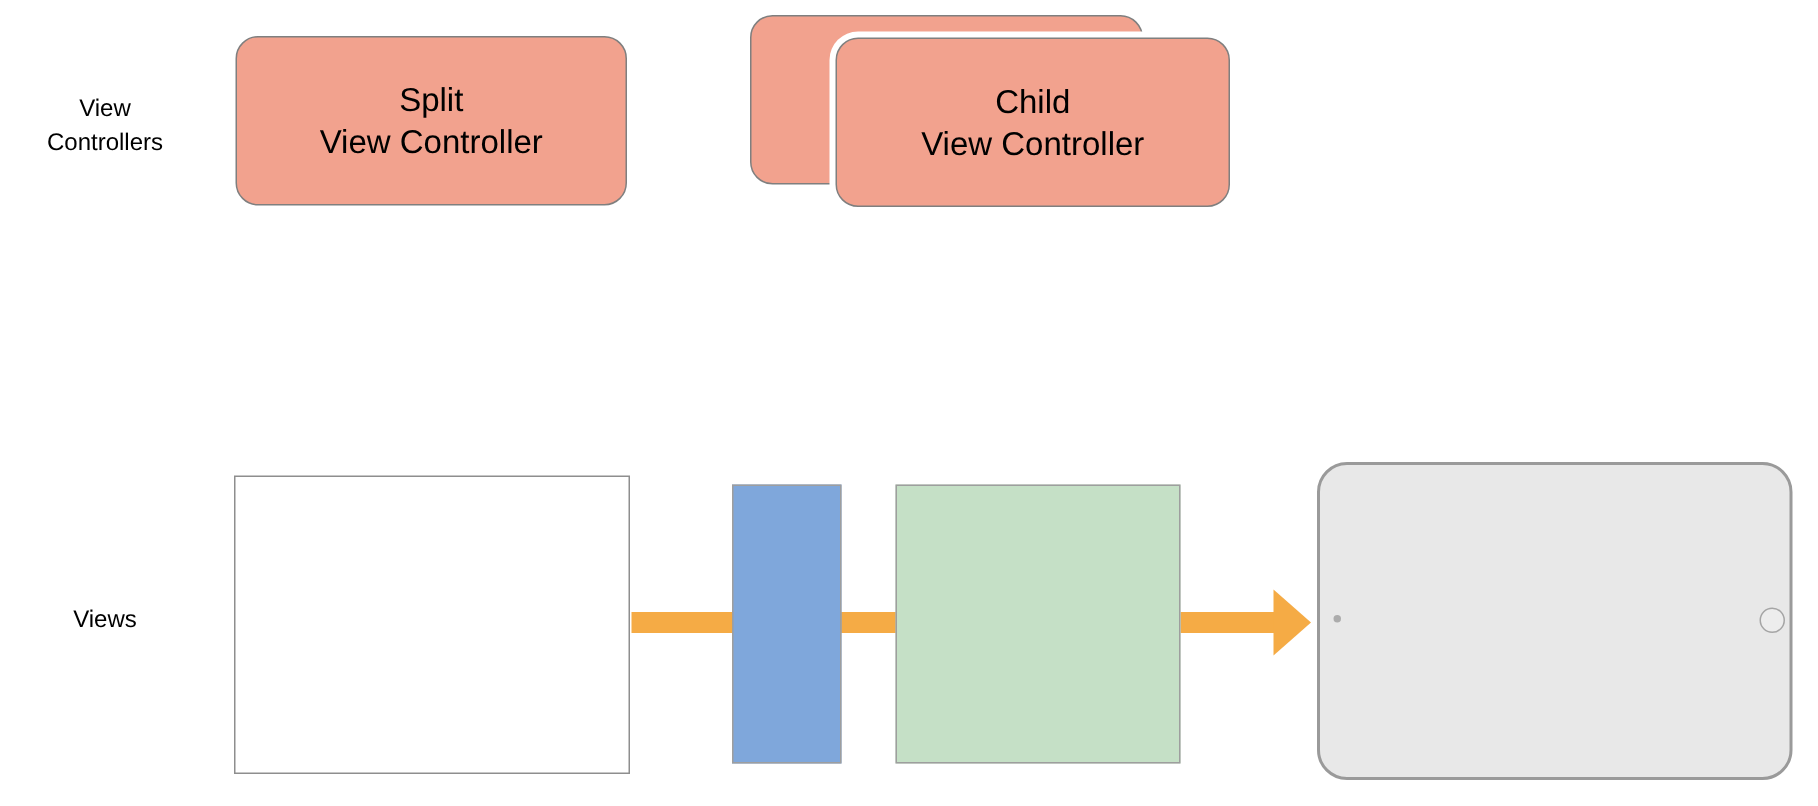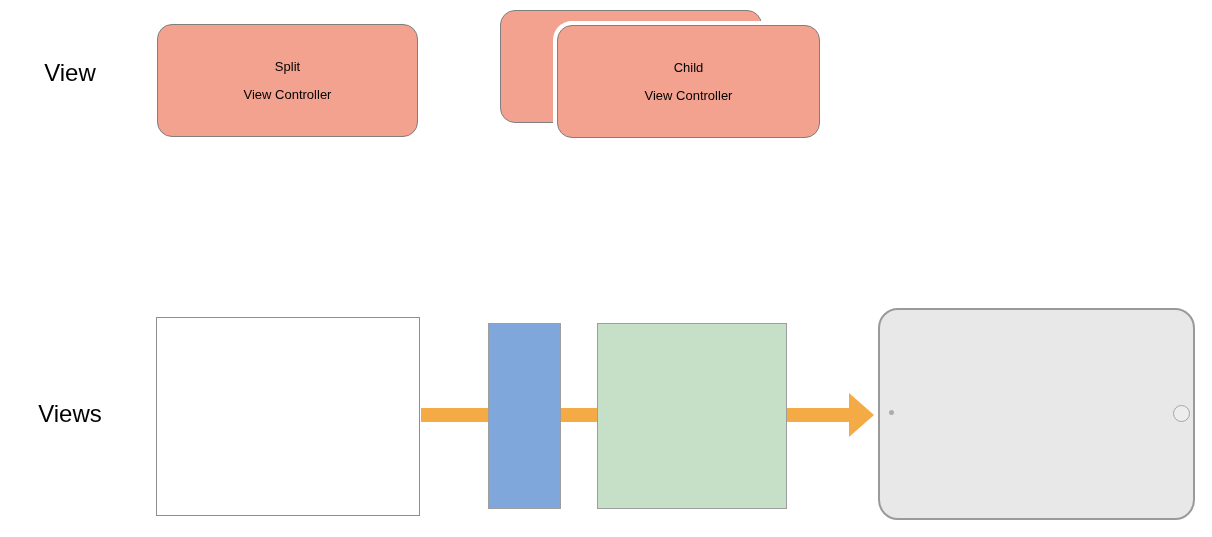--- a/index.html
+++ b/index.html
@@ -10,36 +10,36 @@
     background: #ffffff;
     font-family: "Liberation Sans", "DejaVu Sans", sans-serif;
     color: #000000;
     overflow: hidden;
   }
   .abs { position: absolute; box-sizing: border-box; }
 
   
   .row-label {
     text-align: center;
-    font-size: 24px;
+    font-size: 16px;
     line-height: 23px;
     color: #000;
   }
   .row-label span { display: block; }
 
   
   .vc-box {
     background: #F2A28E;
     border: 1.6px solid #7F7F7F;
     border-radius: 15px;
     display: flex;
     flex-direction: column;
     align-items: center;
     justify-content: center;
-    font-size: 13px;
+    font-size: 22px;
     line-height: 28px;
     text-align: center;
   }
   .vc-box span { display: block; }
   .vc-back {
     background: #F2A28E;
     border: 1.6px solid #7F7F7F;
     border-radius: 15px;
     z-index: 1;
   }
@@ -99,20 +99,21 @@
     z-index: 4;
   }
 </style>
 </head>
 <body>
 
 <div class="canvas">
 
   <div class="abs row-label" style="left:6px; top:61px; width:128px;">
     <span>View</span>
+    <span>Controllers</span>
   </div>
 
   <div class="abs vc-box" style="left:157px; top:24px; width:261px; height:113px;">
     <span>Split</span>
     <span>View Controller</span>
   </div>
 
   <div class="abs vc-back" style="left:500px; top:10px; width:262px; height:113px;"></div>
 
   <div class="abs vc-box vc-front" style="left:515px; top:25px; width:263px; height:113px;margin-left:42px;">

